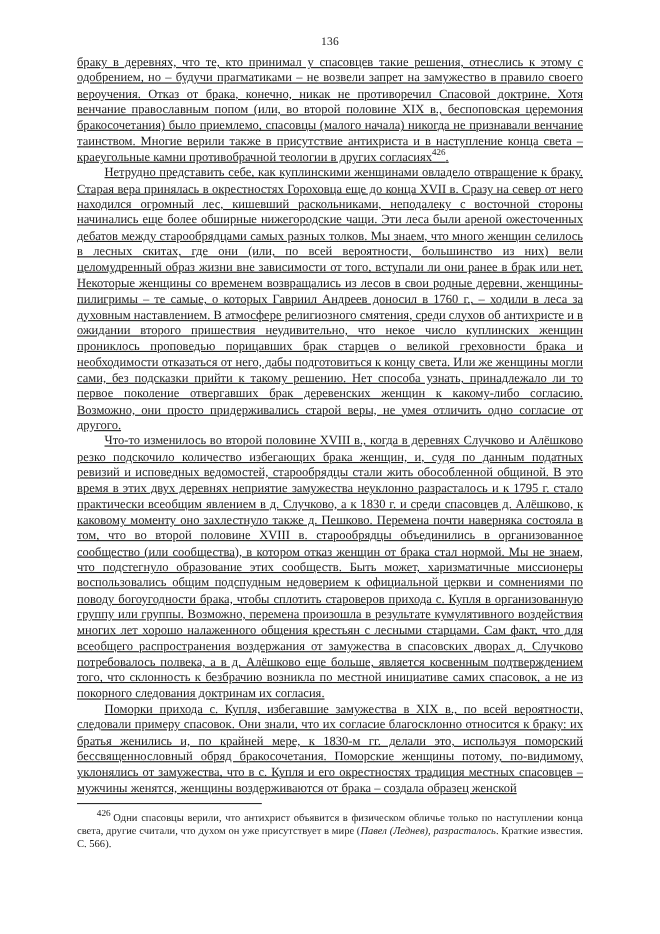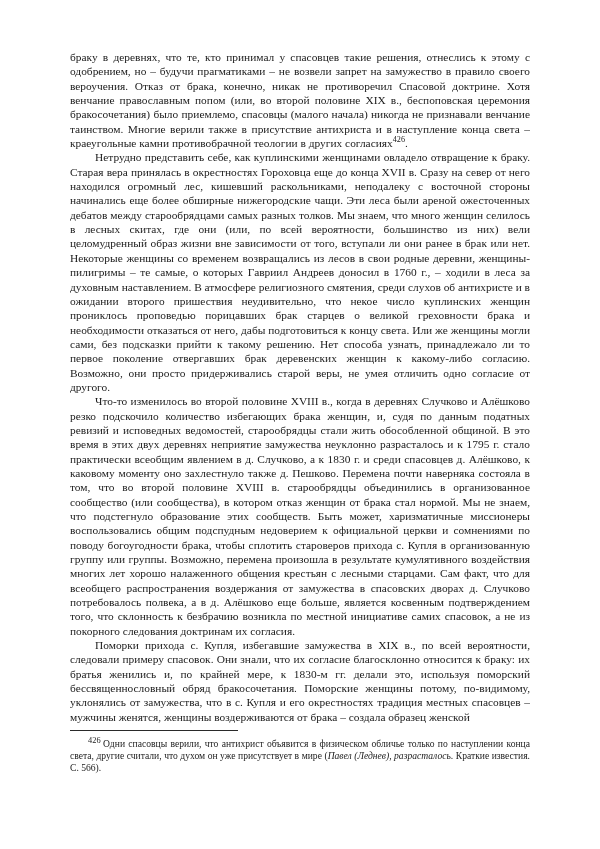--- a/index.html
+++ b/index.html
@@ -44,20 +44,21 @@
 
   p.para {
     margin: 0;
     text-align: justify;
     text-justify: inter-word;
     font-size: 11.4px;
     line-height: 14.35px;
     text-indent: 25px;
     color: #1b1b1b;
     hyphens: none;
+    text-decoration: underline;
   }
 
   p.para.first {
     text-indent: 0;
   }
 
   sup.fnref {
     font-size: 8.2px;
     vertical-align: super;
     line-height: 0;
@@ -95,20 +96,21 @@
 
   .ital {
     font-style: italic;
   }
 </style>
 </head>
 <body>
 
 <div class="page">
 
+  <div class="page-number">136</div>
 
   <div class="body-block">
 
     <p class="para first"><span>браку в деревнях, что те, кто принимал у спасовцев такие решения, отнеслись к этому с одобрением, но – будучи прагматиками – не возвели запрет на замужество в правило своего вероучения. Отказ от брака, конечно, никак не противоречил Спасовой доктрине. Хотя венчание православным попом (или, во второй половине XIX в., беспоповская церемония бракосочетания) было приемлемо, спасовцы (малого начала) никогда не признавали венчание таинством. Многие верили также в присутствие антихриста и в наступление конца света – краеугольные камни противобрачной теологии в других согласиях</span><sup class="fnref">426</sup><span>.</span></p>
 
     <p class="para">Нетрудно представить себе, как куплинскими женщинами овладело отвращение к браку. Старая вера принялась в окрестностях Гороховца еще до конца XVII в. Сразу на север от него находился огромный лес, кишевший раскольниками, неподалеку с восточной стороны начинались еще более обширные нижегородские чащи. Эти леса были ареной ожесточенных дебатов между старообрядцами самых разных толков. Мы знаем, что много женщин селилось в лесных скитах, где они (или, по всей вероятности, большинство из них) вели целомудренный образ жизни вне зависимости от того, вступали ли они ранее в брак или нет. Некоторые женщины со временем возвращались из лесов в свои родные деревни, женщины-пилигримы – те самые, о которых Гавриил Андреев доносил в 1760 г., – ходили в леса за духовным наставлением. В атмосфере религиозного смятения, среди слухов об антихристе и в ожидании второго пришествия неудивительно, что некое число куплинских женщин прониклось проповедью порицавших брак старцев о великой греховности брака и необходимости отказаться от него, дабы подготовиться к концу света. Или же женщины могли сами, без подсказки прийти к такому решению. Нет способа узнать, принадлежало ли то первое поколение отвергавших брак деревенских женщин к какому-либо согласию. Возможно, они просто придерживались старой веры, не умея отличить одно согласие от другого.</p>
 
     <p class="para">Что-то изменилось во второй половине XVIII в., когда в деревнях Случково и Алёшково резко подскочило количество избегающих брака женщин, и, судя по данным податных ревизий и исповедных ведомостей, старообрядцы стали жить обособленной общиной. В это время в этих двух деревнях неприятие замужества неуклонно разрасталось и к 1795 г. стало практически всеобщим явлением в д. Случково, а к 1830 г. и среди спасовцев д. Алёшково, к каковому моменту оно захлестнуло также д. Пешково. Перемена почти наверняка состояла в том, что во второй половине XVIII в. старообрядцы объединились в организованное сообщество (или сообщества), в котором отказ женщин от брака стал нормой. Мы не знаем, что подстегнуло образование этих сообществ. Быть может, харизматичные миссионеры воспользовались общим подспудным недоверием к официальной церкви и сомнениями по поводу богоугодности брака, чтобы сплотить староверов прихода с. Купля в организованную группу или группы. Возможно, перемена произошла в результате кумулятивного воздействия многих лет хорошо налаженного общения крестьян с лесными старцами. Сам факт, что для всеобщего распространения воздержания от замужества в спасовских дворах д. Случково потребовалось полвека, а в д. Алёшково еще больше, является косвенным подтверждением того, что склонность к безбрачию возникла по местной инициативе самих спасовок, а не из покорного следования доктринам их согласия.</p>
 
     <p class="para">Поморки прихода с. Купля, избегавшие замужества в XIX в., по всей вероятности, следовали примеру спасовок. Они знали, что их согласие благосклонно относится к браку: их братья женились и, по крайней мере, к 1830-м гг. делали это, используя поморский бессвященнословный обряд бракосочетания. Поморские женщины потому, по-видимому, уклонялись от замужества, что в с. Купля и его окрестностях традиция местных спасовцев – мужчины женятся, женщины воздерживаются от брака – создала образец женской</p>

